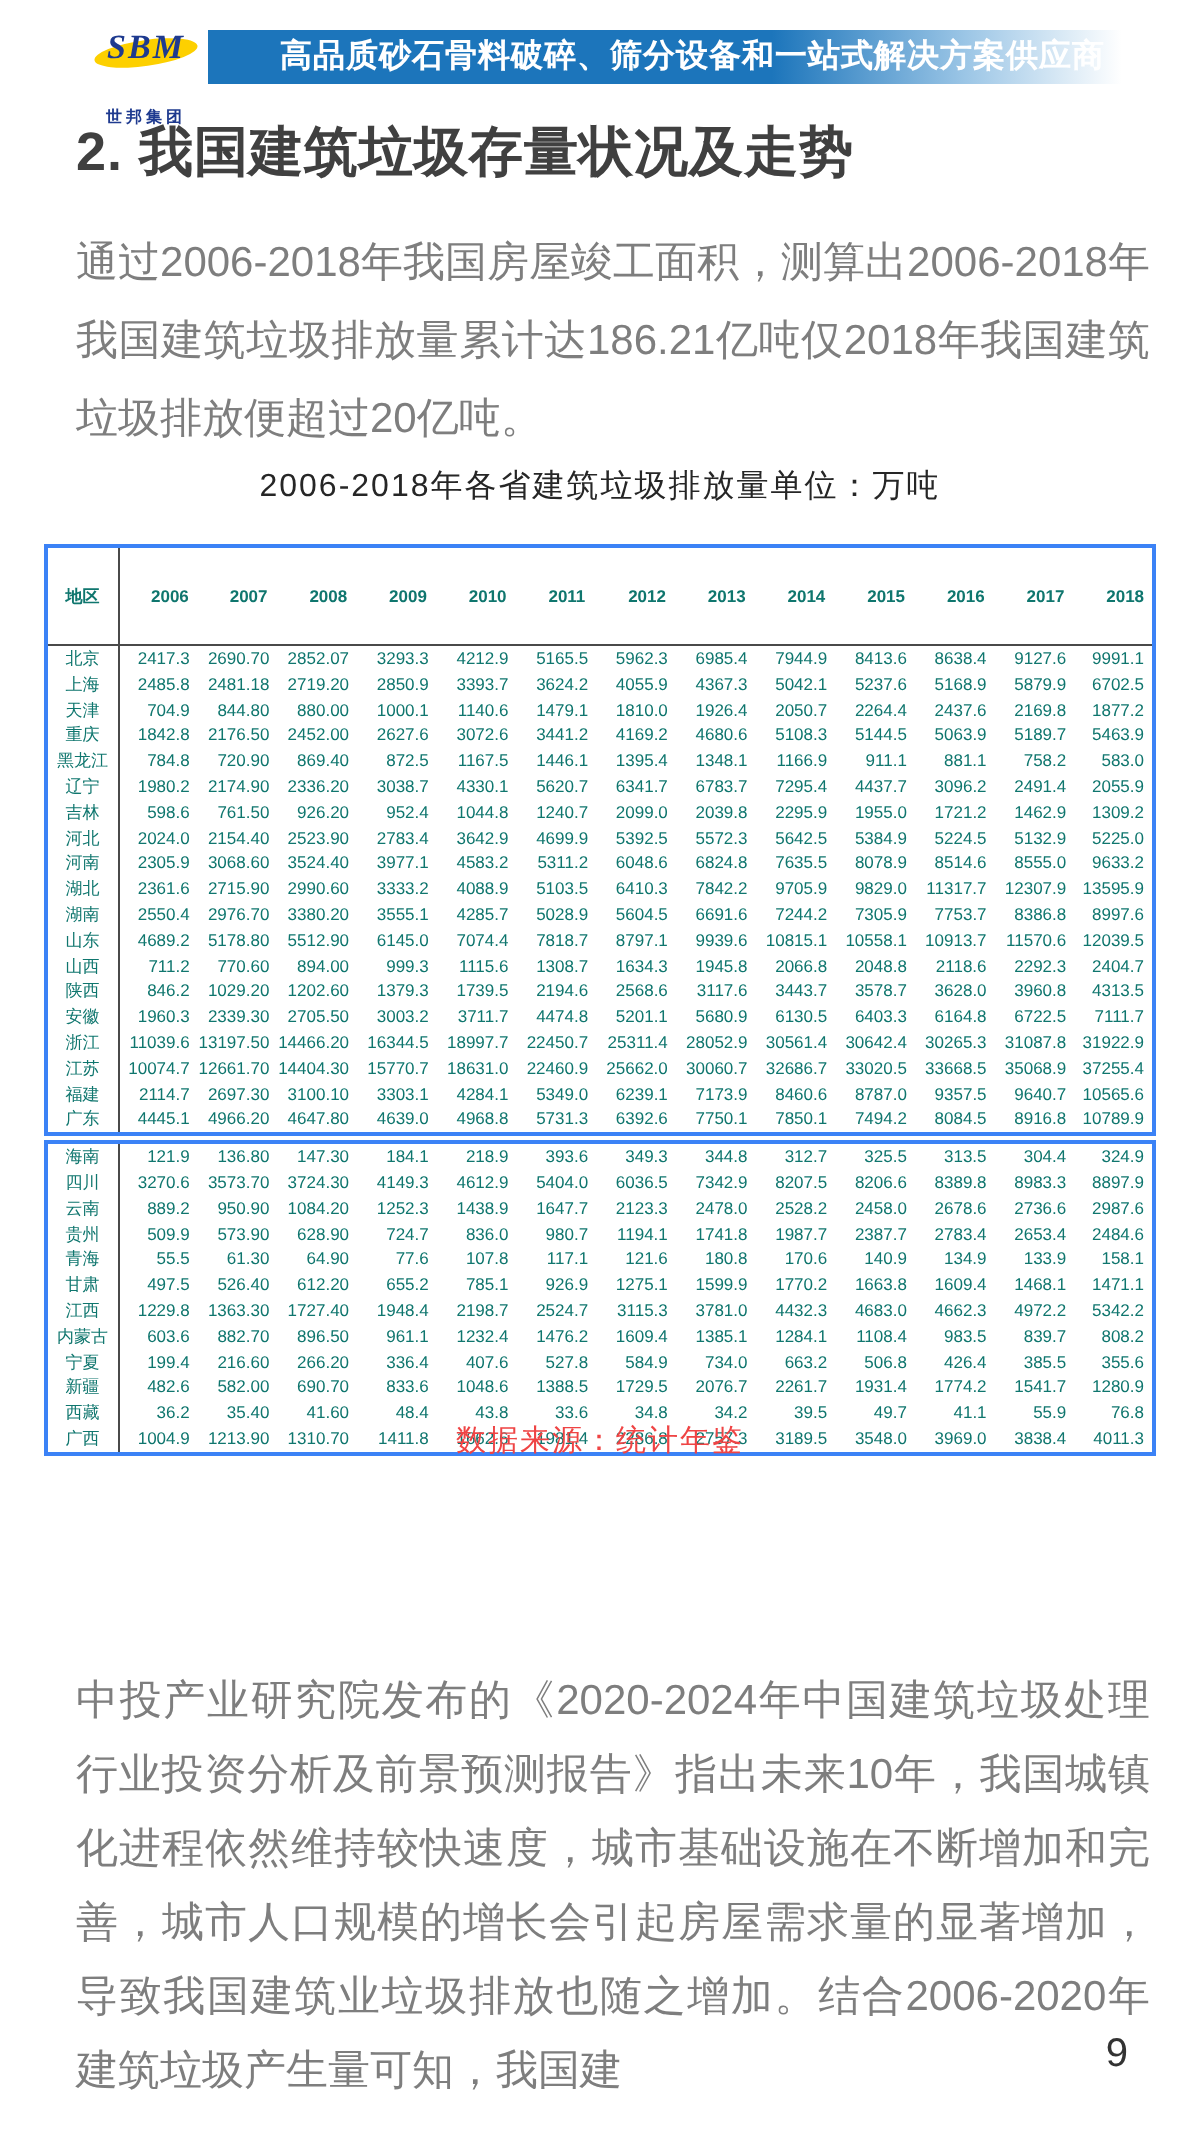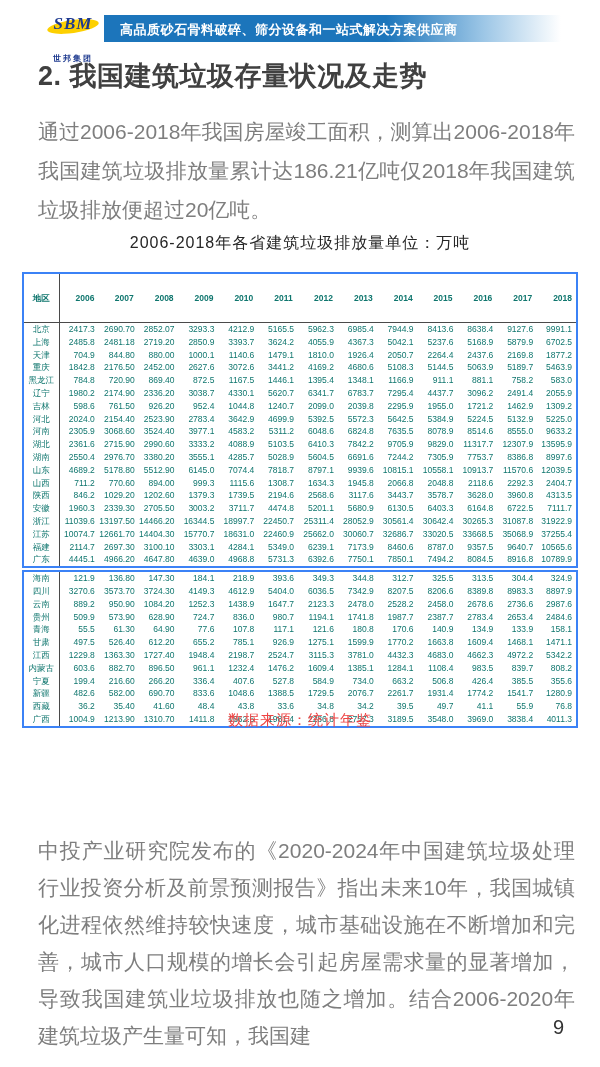--- a/index.html
+++ b/index.html
@@ -6,21 +6,21 @@
   body{width:600px;height:1067px;font-family:"Liberation Sans","DejaVu Sans",sans-serif;}
   .page{position:relative;width:600px;height:1067px;overflow:hidden;background:#ffffff;}
 
   
   .header{position:absolute;top:12px;left:0;width:600px;height:38px;}
   .logo{position:absolute;left:44px;top:2px;width:58px;height:36px;text-align:center;}
   .logo-swoosh{position:absolute;left:3px;top:6px;width:52px;height:13px;background:#fdd000;border-radius:50%;transform:rotate(-8deg);}
   .logo-sbm{position:relative;font-family:"Liberation Serif",serif;font-style:italic;font-weight:bold;font-size:17px;color:#1e3a8f;line-height:20px;letter-spacing:1px;}
   .logo-company{position:relative;font-size:8px;font-weight:bold;color:#1e3a8f;letter-spacing:2px;margin-top:19px;}
   .banner{position:absolute;left:104px;top:3px;width:486px;height:27px;line-height:27px;box-sizing:border-box;padding-left:16px;background:linear-gradient(to right,#1c75bb 0%,#1c75bb 58%,#9cc6e6 78%,rgba(255,255,255,0) 94%);}
-  .banner span{color:#ffffff;font-weight:bold;font-size:13px;letter-spacing:0.5px;}
+  .banner span{color:#ffffff;font-weight:bold;font-size:16px;letter-spacing:0.5px;margin-left:20px;}
 
   
   .heading{position:absolute;left:38px;top:58px;margin:0;font-size:27px;font-weight:bold;color:#404040;letter-spacing:0.5px;}
   .para{position:absolute;left:38px;width:537px;margin:0;color:#7e7e7e;font-size:21px;text-align:justify;text-justify:inter-ideograph;}
   .p1{top:112px;line-height:39px;}
   .p2{top:832px;line-height:37px;}
 
   
   .table-title{position:absolute;left:0;top:233px;width:600px;text-align:center;font-size:16px;font-weight:500;color:#262626;letter-spacing:1px;}
   .table-wrap{position:absolute;left:22px;top:272px;width:556px;}

